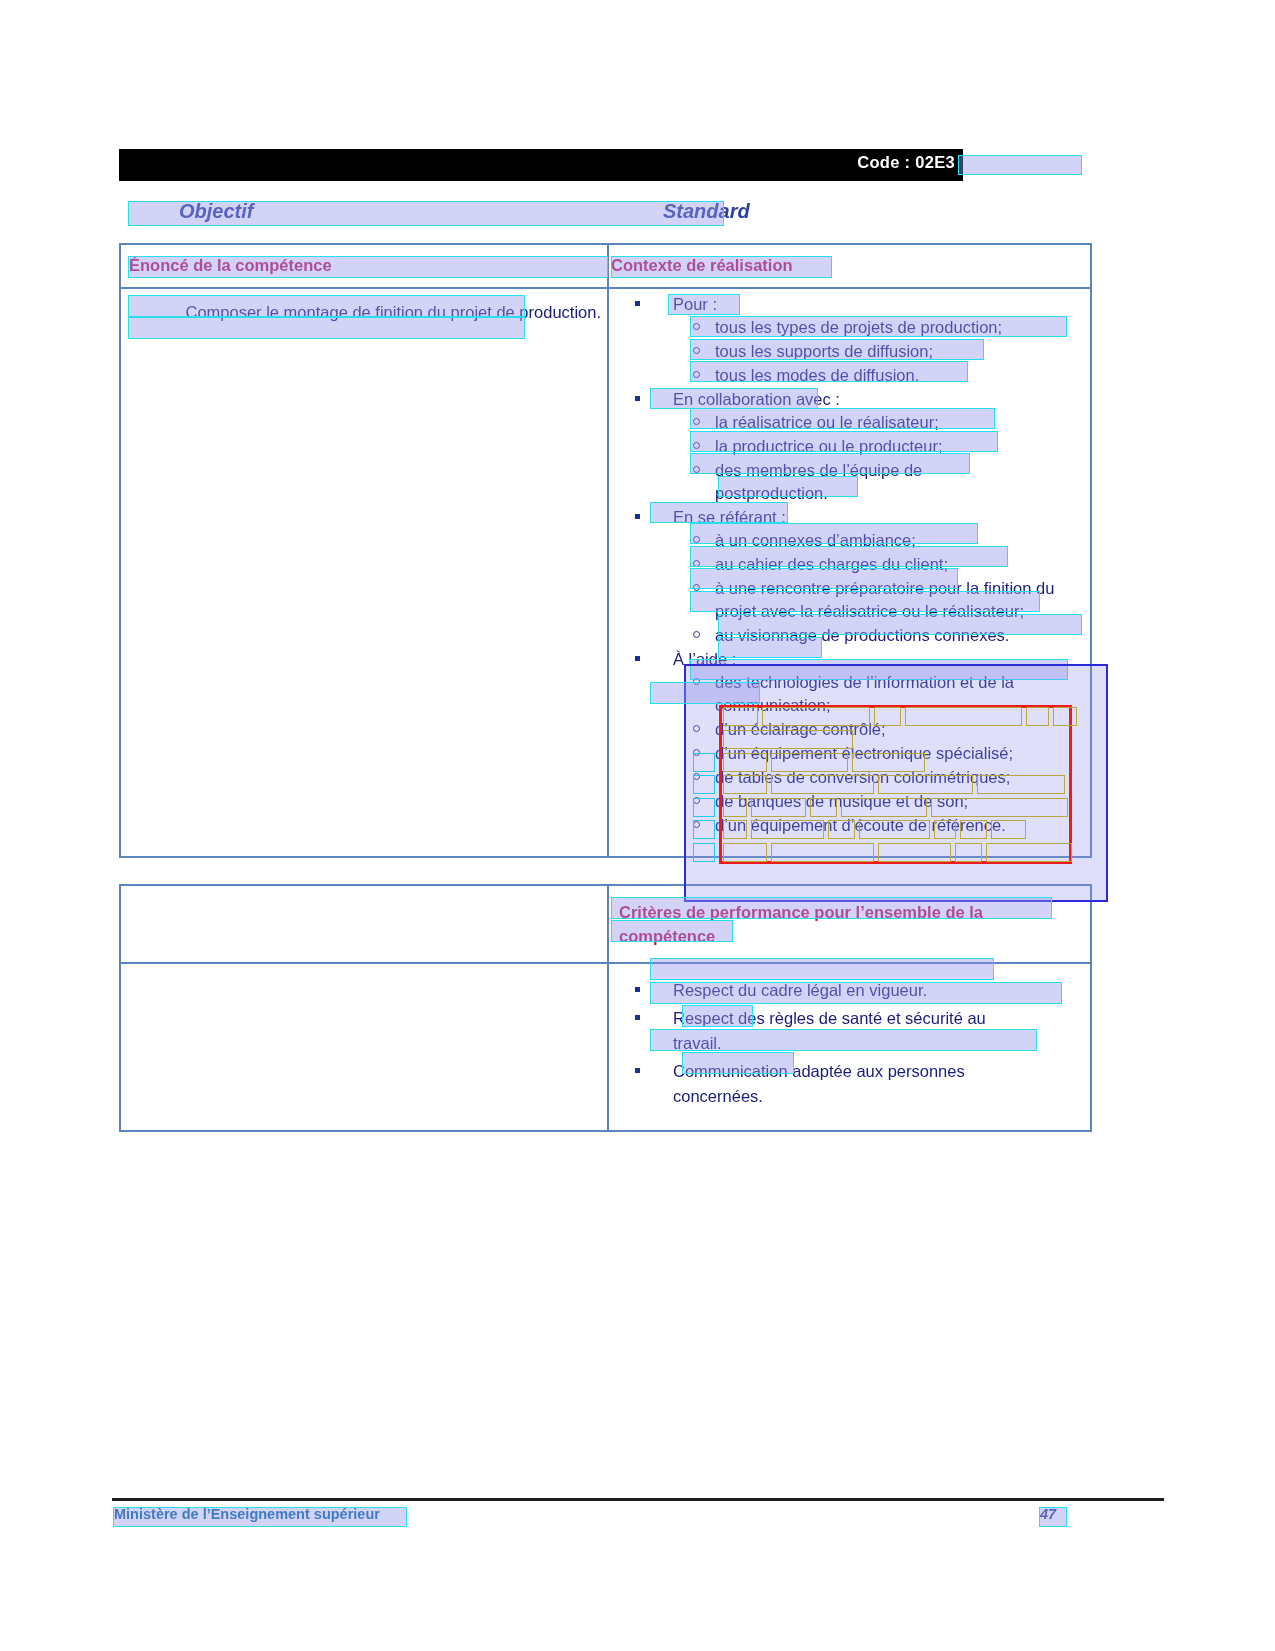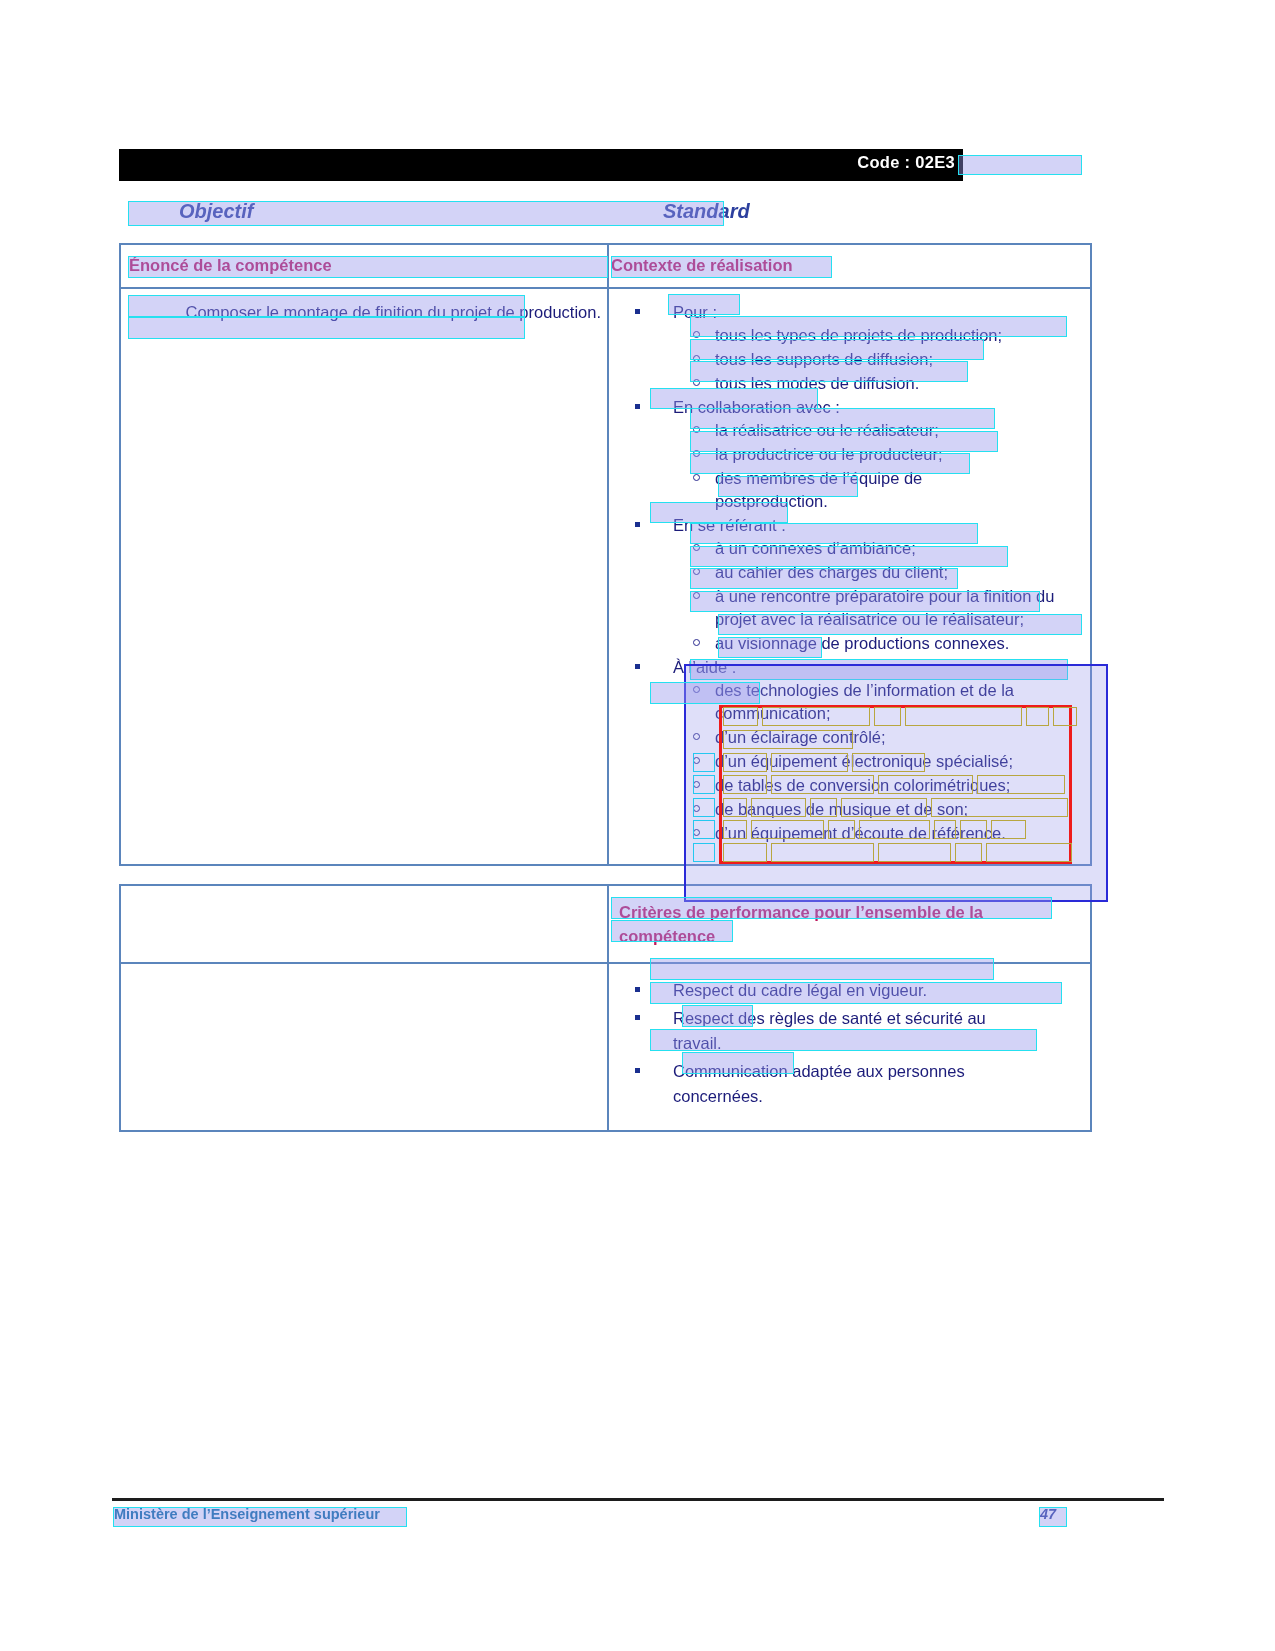--- a/index.html
+++ b/index.html
@@ -267,21 +267,21 @@
       </div>
       <div class="cR">
         <div class="hdr-text">Contexte de réalisation</div>
       </div>
     </div>
 
     <div class="row rowsep">
       <div class="cL" style="padding-top:12px;text-align:right;">
         <div class="body-text">Composer le montage de finition du projet de production.</div>
       </div>
-      <div class="cR" style="padding-top:12px; padding-bottom:18px;">
+      <div class="cR" style="padding-top:4px; padding-bottom:18px;">
         <ul class="lvl1">
 
           <li>
             <span class="b1"></span>
             <span>Pour :</span>
             <ul class="lvl2">
               <li><span class="b2"></span><span>tous les types de projets de production;</span></li>
               <li><span class="b2"></span><span>tous les supports de diffusion;</span></li>
               <li><span class="b2"></span><span>tous les modes de diffusion.</span></li>
             </ul>

